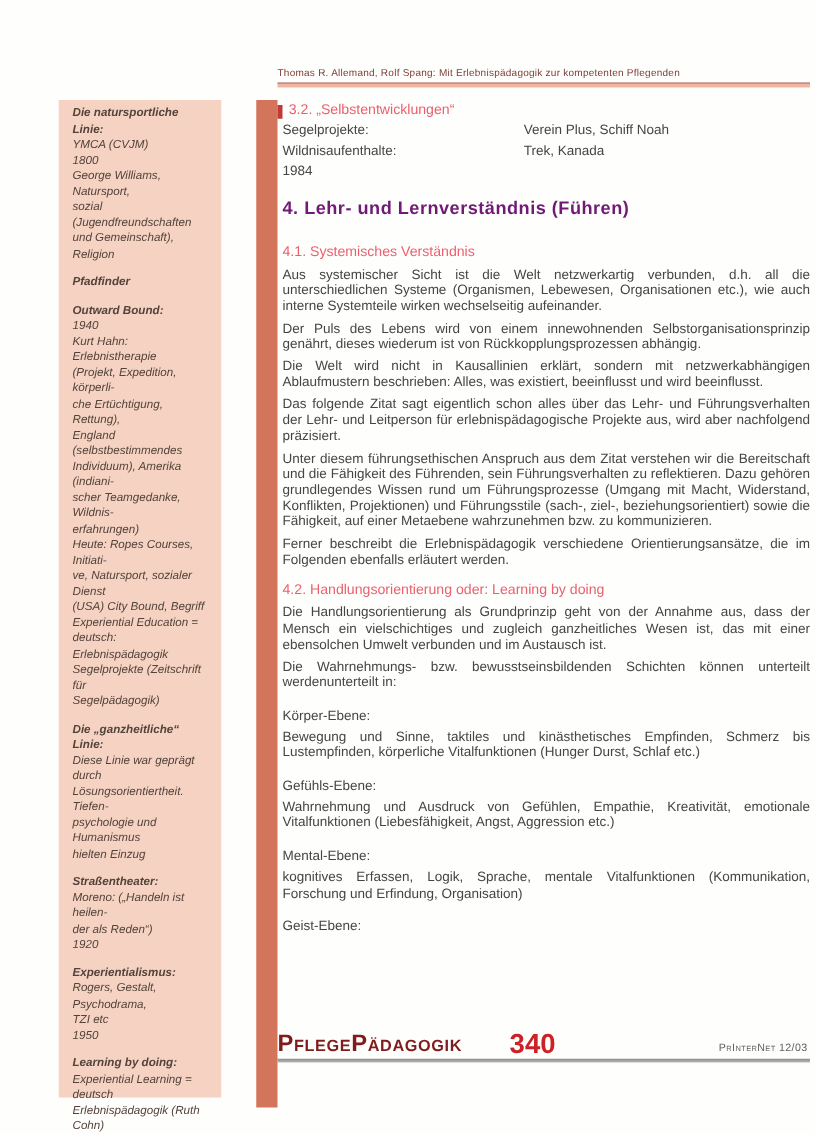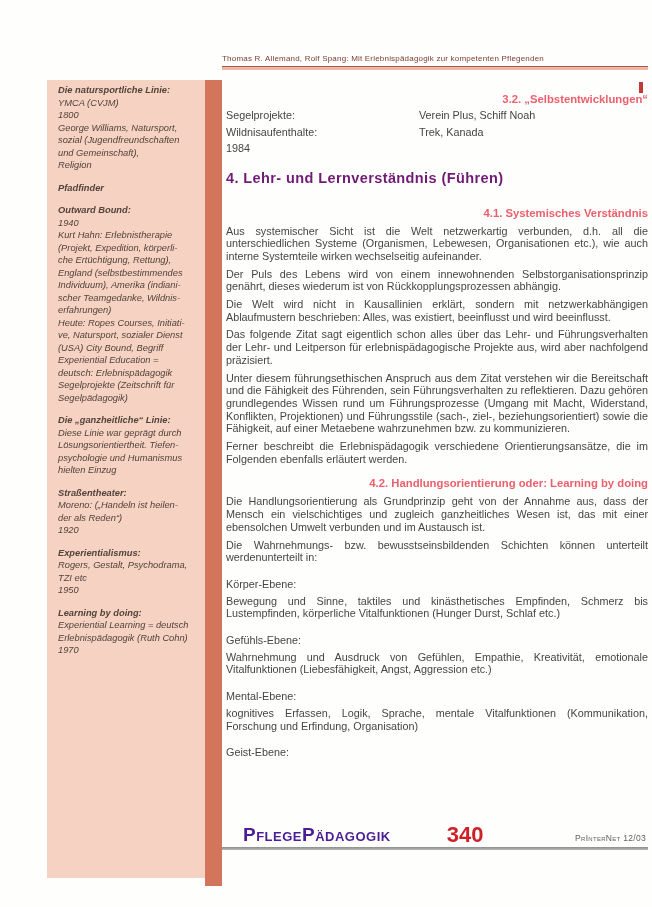--- a/index.html
+++ b/index.html
@@ -12,39 +12,39 @@
     position:absolute; left:222px; top:54px; width:426px;
     font-size:8px; letter-spacing:.2px; color:#7e3c33;
     padding-bottom:3px; border-bottom:1px solid #a25a4c;
   }
   .running-head-accent {
     position:absolute; left:222px; top:67px; width:426px; height:3px;
     background:#f2b5a4;
   }
   
   .sidebar {
-    position:absolute; left:47px; top:80px; width:158px; height:798px;
+    position:absolute; left:47px; top:80px; width:130px; height:798px;
     background:#f5d2c1; box-sizing:border-box; padding:4px 8px 0 11px;
     font-style:italic; font-size:9.3px; line-height:12.5px; color:#53433b;
   }
   .sidebar-strip {
     position:absolute; left:205px; top:80px; width:17px; height:806px;
     background:#d3755b;
   }
   .sb-block { margin-bottom:10px; }
   .sb-title { font-weight:bold; }
   .sb-body { white-space:pre-line; }
   
   .content {
     position:absolute; left:226px; top:80px; width:422px;
     font-size:10.8px; line-height:12.7px; color:#454545;
   }
   .h-sub {
     margin:2px 0 3px 0; font-size:11.3px; line-height:13px;
-    font-weight:bold; color:#ec5f6d; display:flex; align-items:flex-end;flex-direction:column;
+    font-weight:normal; color:#ec5f6d; display:flex; align-items:flex-end;
   }
   .marker { display:inline-block; width:4px; height:11px; background:#c03a38; margin:0 5px 0 -4px; }
   .kv { display:flex; height:16.5px; align-items:flex-start; }
   .kv-label { width:193px; flex:none; }
   .kv-year { height:16.5px; }
   .h-main {
     margin:10px 0 0 0; font-size:14.5px; line-height:18px; letter-spacing:.4px;
     font-weight:bold; color:#701a75;
   }
   .h-sub2 { margin-top:20px; }
@@ -52,24 +52,24 @@
   .content p.quote { text-align:justify; }
   .level-label { margin-top:14px !important; }
   .level-body { margin-top:4px !important; }
   
   .footer {
     position:absolute; left:222px; top:822px; width:426px;
   }
   .footer-line { position:relative; height:24px; }
   .brand {
     font-variant:small-caps; font-weight:bold; font-size:19px; line-height:24px;
-    letter-spacing:.5px; color:#4c1d95;padding-left:21px;
+    letter-spacing:.5px; color:#7f1d1d;
   }
   .pageno {
-    font-weight:bold; font-size:22px; color:#ce2127; margin-left:56px;
+    font-weight:bold; font-size:22px; color:#ce2127; margin-left:38px;
     vertical-align:-1px;
   }
   .issue {
     position:absolute; right:2px; bottom:3px;
     font-variant:small-caps; font-size:8.5px; color:#5f5f5f; letter-spacing:.3px;
   }
   .footer-rule {
     height:3px; margin-top:1px;
     background:linear-gradient(#8d8d8d,#b9b9b9);
   }

